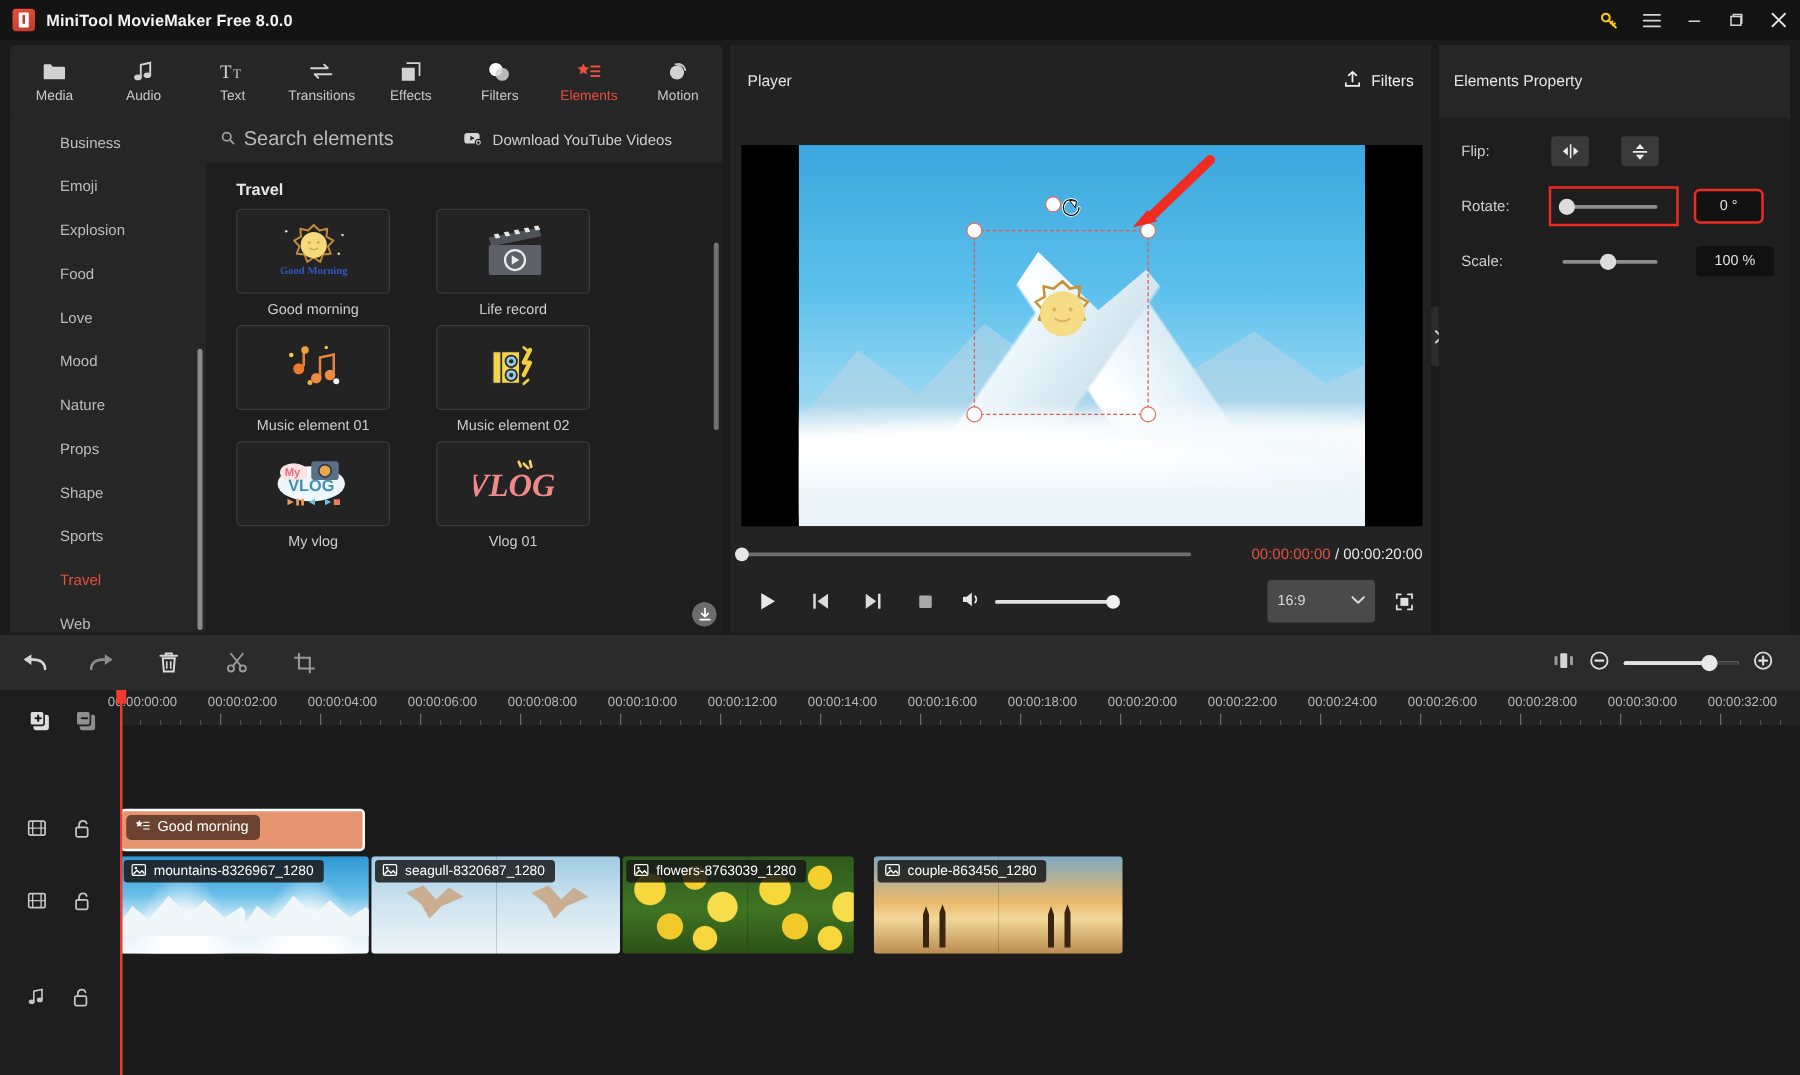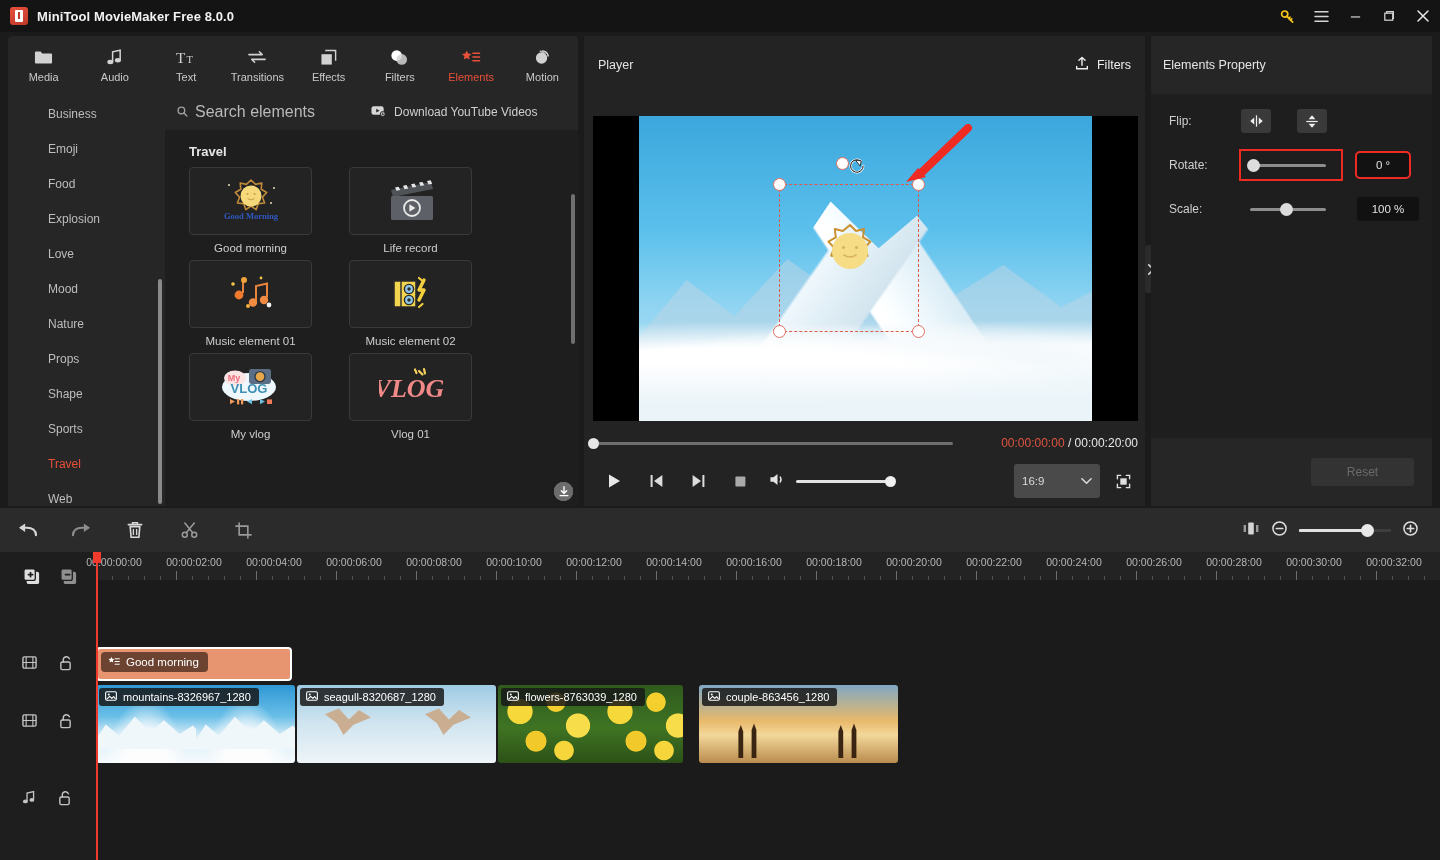--- a/index.html
+++ b/index.html
@@ -267,22 +267,22 @@
           </svg>
         </span>
       <span class="tb-lbl">Motion</span>
     </div>
   </div>
 
   <div class="catbar">
     <div style="height:2px"></div>
     <div class="cat">Business</div>
     <div class="cat">Emoji</div>
+    <div class="cat">Explosion</div>
     <div class="cat">Food</div>
-    <div class="cat">Explosion</div>
     <div class="cat">Love</div>
     <div class="cat">Mood</div>
     <div class="cat">Nature</div>
     <div class="cat">Props</div>
     <div class="cat">Shape</div>
     <div class="cat">Sports</div>
     <div class="cat active">Travel</div>
     <div class="cat">Web</div>
     <div class="cat-scroll"></div>
   </div>
@@ -591,23 +591,20 @@
     <div class="prow">
       <div class="plabel">Scale:</div>
       <div style="width:100px;height:28px;display:flex;align-items:center;padding-left:9px;margin-right:16px;">
         <div class="sld">
           <div class="sld-knob" style="left:30px;"></div>
         </div>
       </div>
       <div class="valbox" style="width:62px;background:#111;">100 %</div>
     </div>
 
-    <div class="prop-foot">
-      <div class="reset">Reset</div>
-    </div>
   </div>
 
   <div class="tlbar">
     <div class="tlb">
         <svg width="21" height="17" viewBox="0 0 22 18">
           <path d="M20 14c0-5-4-8-9.5-8H4" fill="none" stroke="#d6d6d6" stroke-width="2.2" stroke-linecap="round"></path>
           <path d="M8.5 1.5L2 6l6.5 4.5z" fill="#d6d6d6"></path>
         </svg>
       </div>
     <div class="tlb dim">

